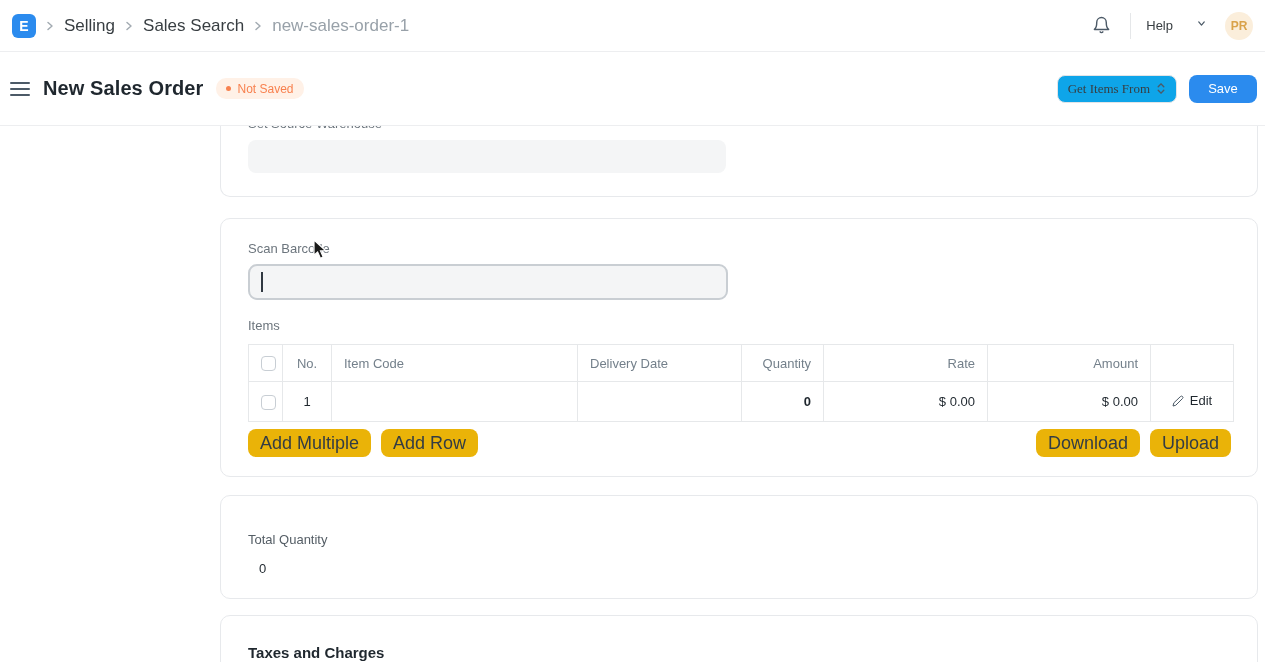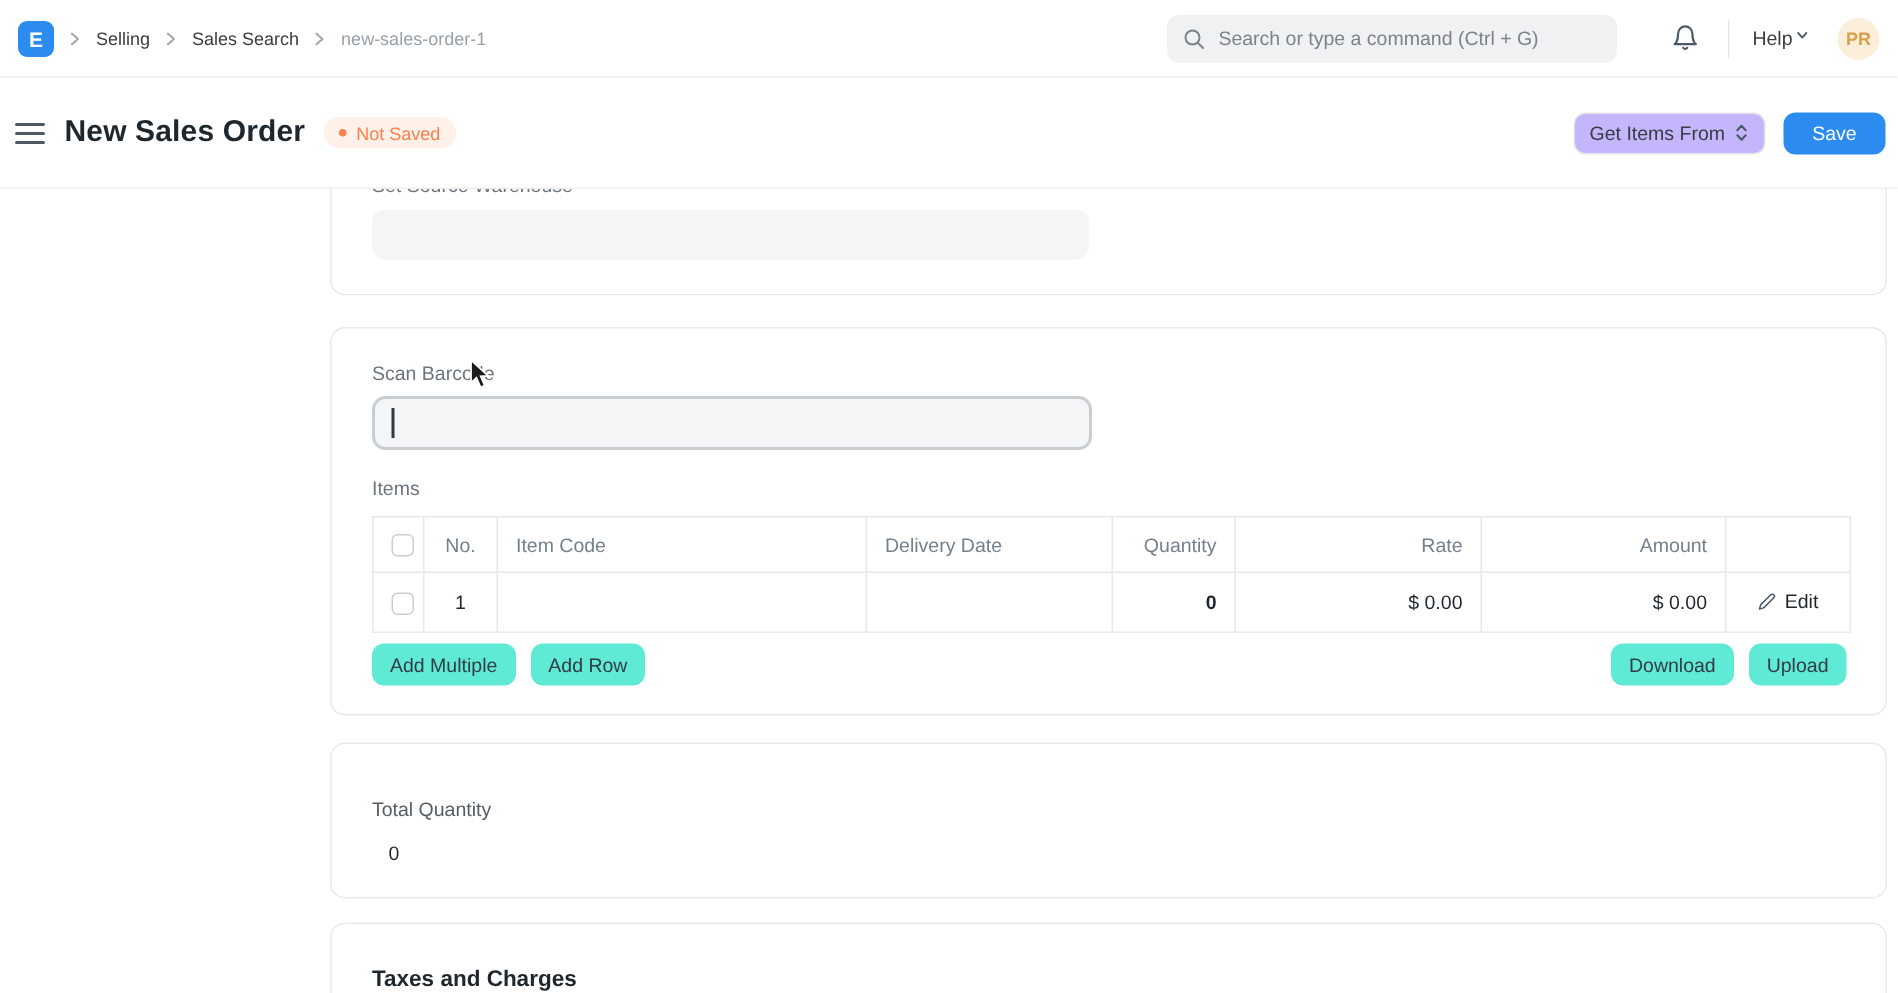--- a/index.html
+++ b/index.html
@@ -6,46 +6,46 @@
   html,body { width:1265px; height:662px; }
   body {
     font-family:"Liberation Sans","DejaVu Sans",sans-serif;
     font-size:13px; color:#1F272E; background:#fff; overflow:hidden; position:relative;
   }
   
   .navbar { height:52px; display:flex; align-items:center; padding:0 12px; border-bottom:1px solid #EDEEF0; background:#fff; }
   .logo { width:24px; height:24px; border-radius:6px; background:#2B8BEE; color:#fff; font-weight:700; font-size:14px;
           display:flex; align-items:center; justify-content:center; }
   .crumb-chev { margin:0 7px; display:flex; align-items:center; }
-  .breadcrumb { display:flex; align-items:center; font-size:12px;justify-content:flex-end; }
+  .breadcrumb { display:flex; align-items:center; font-size:17px;justify-content:flex-end; }
   .crumb { color:#383E42; cursor:pointer; }
   .crumb.current { color:#98A1A9; }
   .nav-right { margin-left:auto; display:flex; align-items:center; }
   .searchbox { width:300px; height:32px; background:#F0F1F3; border-radius:8px; display:flex; align-items:center;
                padding:0 10px; margin-right:32px; }
   .searchbox input { border:none; background:transparent; outline:none; width:100%; font-size:13px; color:#383E42;
                      font-family:inherit; margin-left:8px; }
   .searchbox input::placeholder { color:#7A838B; }
   .icon-btn { background:none; border:none; display:flex; align-items:center; cursor:pointer; padding:4px; }
   .nav-divider { width:1px; height:26px; background:#E5E7E9; margin:0 15px; }
-  .help { display:flex; align-items:flex-start; gap:1px; color:#383E42; font-size:13px; background:none; border:none;
+  .help { display:flex; align-items:flex-start; gap:23px; color:#383E42; font-size:13px; background:none; border:none;
           font-family:inherit; cursor:pointer; }
   .avatar { width:28px; height:28px; border-radius:50%; background:#FBEEDB; color:#D9A24A; font-size:12px; font-weight:700;
             display:flex; align-items:center; justify-content:center; margin-left:18px; cursor:pointer; }
   
   .page-head { height:74px; display:flex; align-items:center; padding:0 8px 0 10px; border-bottom:1px solid #EDEEF0; background:#fff; }
   .hamburger { width:20px; height:14px; display:flex; flex-direction:column; justify-content:space-between; cursor:pointer; }
   .hamburger span { height:2px; background:#4C5A67; border-radius:2px; }
   .page-title { font-size:20px; font-weight:700; margin-left:13px; letter-spacing:.1px; color:#1F272E; }
   .badge { margin-left:13px; height:21px; display:flex; align-items:center; gap:6px; background:#FFF1E7; color:#F8814F;
            font-size:12px; border-radius:10px; padding:0 10px; }
   .badge .dot { width:5px; height:5px; border-radius:50%; background:#F8814F; }
   .head-actions { margin-left:auto; display:flex; align-items:center; gap:12px; }
-  .btn-default { height:28px; background:#c4b5fd; border:1px solid #E2E4E7; border-radius:8px; padding:0 10px; font-size:13px;
-                 color:#383E42; display:flex; align-items:center; gap:6px; font-family:Liberation Sans, sans-serif; cursor:pointer; }
+  .btn-default { height:28px; background:#0ea5e9; border:1px solid #E2E4E7; border-radius:8px; padding:0 10px; font-size:13px;
+                 color:#383E42; display:flex; align-items:center; gap:6px; font-family:Liberation Serif, serif; cursor:pointer; }
   .btn-primary { height:28px; min-width:68px; background:#2B8BEE; border:none; border-radius:8px; padding:0 16px;
                  color:#fff; font-size:13px; font-family:inherit; cursor:pointer; }
   
   .content { height:536px; padding:0 7px 0 220px; overflow:hidden; background:#fff; }
   .card { background:#fff; border:1px solid #E7E9EC; border-radius:10px; }
   .card-clipped { border-top:none; border-radius:0 0 10px 10px; padding:0 27px 23px; overflow:hidden; margin-bottom:21px; }
   .field-label { font-size:13px; color:#6C757D; line-height:16px; }
   .clipped-label { margin-top:-10px; }
   .input-plain { width:478px; height:33px; background:#F4F5F6; border:none; border-radius:8px; margin-top:8px; display:block;
                  font-family:inherit; font-size:13px; padding:0 12px; color:#1F272E; outline:none; }
@@ -61,21 +61,21 @@
   .grid td { height:40px; color:#1F272E; }
   .col-check { width:34px; } .col-no { width:49px; } .col-item { width:246px; } .col-date { width:164px; }
   .col-qty { width:82px; } .col-rate { width:164px; } .col-amt { width:163px; } .col-edit { width:83px; }
   .ta-l { text-align:left; } .ta-c { text-align:center; } .ta-r { text-align:right; }
   .qty-val { font-weight:700; }
   .checkbox { width:15px; height:15px; border:1px solid #C8CED4; border-radius:4px; background:#fff; display:inline-block;
               vertical-align:middle; cursor:pointer; }
   .edit-btn { background:none; border:none; font-family:inherit; font-size:13px; color:#1F272E; display:inline-flex;
               align-items:center; gap:6px; cursor:pointer; }
   .grid-btn-row { display:flex; align-items:center; gap:10px; margin-top:7px; }
-  .btn-gray { height:28px; background:#5eead4; border:none; border-radius:8px; padding:0 12px; font-size:13px;
+  .btn-gray { height:28px; background:#eab308; border:none; border-radius:8px; padding:0 12px; font-size:18px;
               color:#333C44; font-family:inherit; cursor:pointer; }
   .spacer { flex:1; }
   .card-totals { height:104px; padding:22px 27px; display:flex; margin-bottom:16px;align-items:flex-end; }
   .totals-col { width:50%; }
   .totals-col .field-label { color:#545D65; }
   .totals-val { margin-top:13px; font-size:13px; color:#1F272E; padding-left:11px; }
   .card-taxes { height:100px; padding:28px 27px; }
   .section-title { font-size:15px; font-weight:700; color:#1F272E; }
   
   .cursor { position:absolute; left:313px; top:239px; z-index:99; pointer-events:none; }
@@ -100,29 +100,20 @@
     <span class="crumb">Sales Search</span>
     <span class="crumb-chev">
       <svg width="14" height="14" viewBox="0 0 14 14">
           <path d="M5 3.5 L9 7 L5 10.5" fill="none" stroke="#A3ABB2" stroke-width="1.5" stroke-linecap="round" stroke-linejoin="round"></path>
         </svg>
     </span>
     <span class="crumb current">new-sales-order-1</span>
   </nav>
 
   <div class="nav-right">
-    <div class="searchbox">
-      <span style="display:flex;">
-        <svg width="16" height="16" viewBox="0 0 24 24">
-            <circle cx="10.5" cy="10.5" r="7" fill="none" stroke="#7A838B" stroke-width="2"></circle>
-            <line x1="15.8" y1="15.8" x2="21" y2="21" stroke="#7A838B" stroke-width="2" stroke-linecap="round"></line>
-          </svg>
-      </span>
-      <input type="text" placeholder="Search or type a command (Ctrl + G)" style="">
-    </div>
     <button class="icon-btn">
       <span style="display:flex;">
         <svg width="19" height="19" viewBox="0 0 24 24" fill="none" stroke="#4C5A67" stroke-width="1.8" stroke-linecap="round" stroke-linejoin="round">
             <path d="M18 8a6 6 0 0 0-12 0c0 7-3 9-3 9h18s-3-2-3-9"></path>
             <path d="M13.73 20a2 2 0 0 1-3.46 0"></path>
           </svg>
       </span>
     </button>
     <div class="nav-divider"></div>
     <button class="help">

